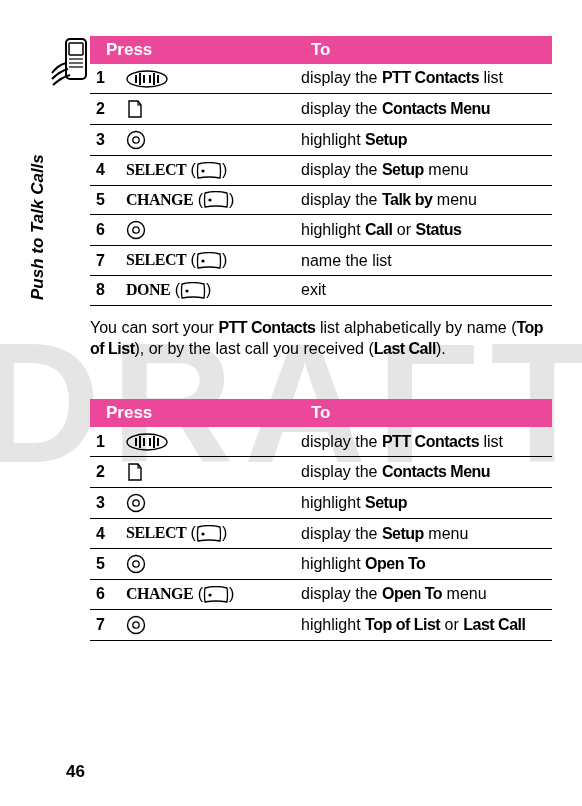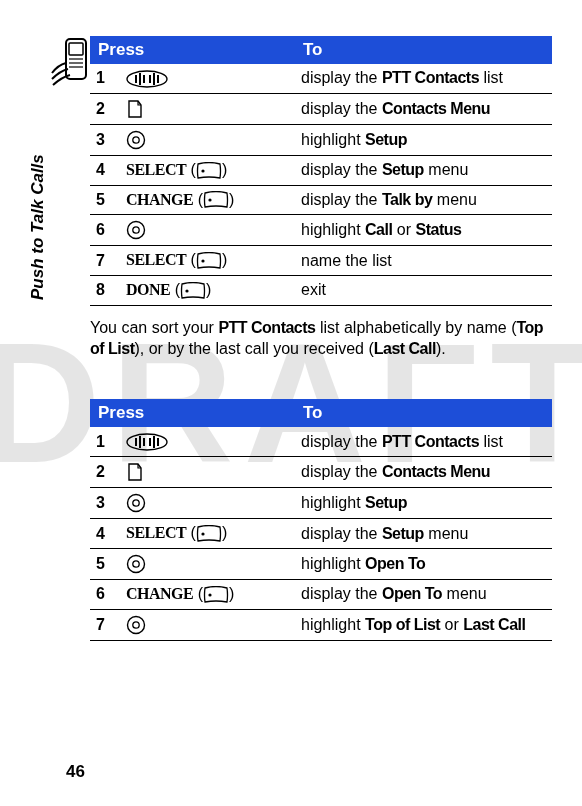--- a/index.html
+++ b/index.html
@@ -49,25 +49,25 @@
     top: 35px;
   }
   .phone-icon svg { width: 46px; height: 54px; }
 
   table.press-to {
     width: 100%;
     border-collapse: collapse;
     margin-top: 6px;
   }
   table.press-to th {
-    background: #1d4ed8;
+    background: #ec4899;
     color: #fff;
     font-weight: bold;
     text-align: left;
-    padding: 4px 8px;
+    padding: 4px 16px;
     font-size: 17px;
   }
   table.press-to td {
     padding: 5px 6px 5px 6px;
     vertical-align: middle;
     border-bottom: 1px solid #000;
     font-size: 16px;
   }
   table.press-to td.step {
     width: 30px;

